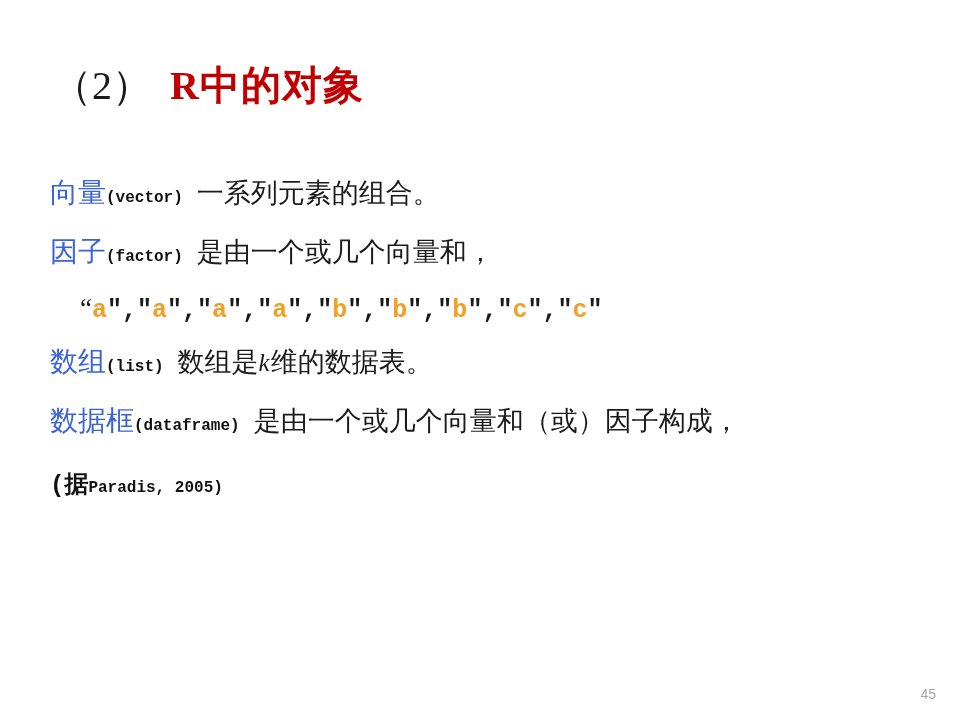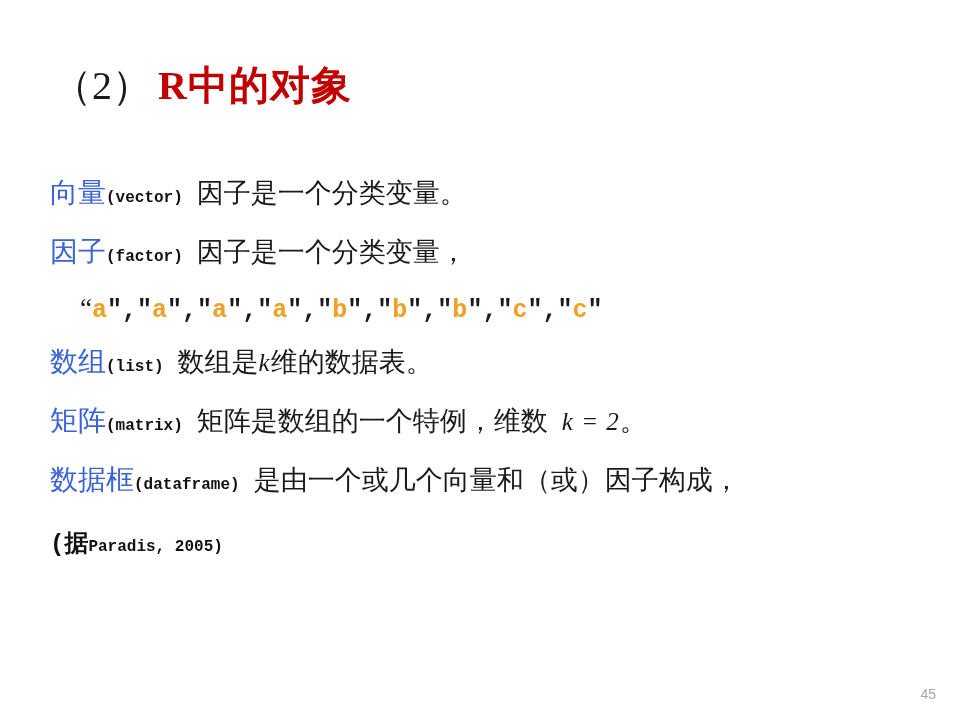--- a/index.html
+++ b/index.html
@@ -34,21 +34,21 @@
     font-family: "Liberation Serif", "DejaVu Serif", serif;
     font-size: 40px;
     color: #1a1a1a;
     letter-spacing: 0px;
   }
   .title-main {
     font-family: "Liberation Serif", "DejaVu Serif", serif;
     font-size: 40px;
     font-weight: bold;
     color: #C00000;
-    margin-left: 6px;
+    margin-left: 18px;
     letter-spacing: 1px;
   }
 
   
   .body-list {
     position: absolute;
     left: 50px;
     top: 166px;
     width: 890px;
   }
@@ -148,38 +148,35 @@
 <div class="slide">
 
   <div class="title-block">
     <span class="title-num">（2）</span>
     <span class="title-main">R中的对象</span>
   </div>
 
   <div class="body-list">
 
     <div class="line">
-      <span class="term">向量</span><span class="code">(vector)</span><span class="gap"></span><span class="desc">因子是一个分类变量。</span>
+      <span class="term">向量</span><span class="code">(vector)</span><span class="gap"></span><span class="desc">一系列元素的组合。</span>
     </div>
 
     <div class="line">
-      <span class="term">因子</span><span class="code">(factor)</span><span class="gap"></span><span class="desc">因子是一个分类变量，</span>
+      <span class="term">因子</span><span class="code">(factor)</span><span class="gap"></span><span class="desc">是由一个或几个向量和，</span>
     </div>
 
     <div class="line example-line">
       <span class="open-quote">“</span><span id="factor-values"><span class="ex-val">a</span><span class="ex-mono">"</span><span class="ex-mono">,</span><span class="ex-mono">"</span><span class="ex-val">a</span><span class="ex-mono">"</span><span class="ex-mono">,</span><span class="ex-mono">"</span><span class="ex-val">a</span><span class="ex-mono">"</span><span class="ex-mono">,</span><span class="ex-mono">"</span><span class="ex-val">a</span><span class="ex-mono">"</span><span class="ex-mono">,</span><span class="ex-mono">"</span><span class="ex-val">b</span><span class="ex-mono">"</span><span class="ex-mono">,</span><span class="ex-mono">"</span><span class="ex-val">b</span><span class="ex-mono">"</span><span class="ex-mono">,</span><span class="ex-mono">"</span><span class="ex-val">b</span><span class="ex-mono">"</span><span class="ex-mono">,</span><span class="ex-mono">"</span><span class="ex-val">c</span><span class="ex-mono">"</span><span class="ex-mono">,</span><span class="ex-mono">"</span><span class="ex-val">c</span><span class="ex-mono">"</span></span>
     </div>
 
     <div class="line">
       <span class="term">数组</span><span class="code">(list)</span><span class="gap"></span><span class="desc">数组是</span><span class="var">k</span><span class="desc">维的数据表。</span>
     </div>
 
-    <div class="line">
-      <span class="term">矩阵</span><span class="code">(matrix)</span><span class="gap"></span><span class="desc">矩阵是数组的一个特例，维数</span><span class="gap"></span><span class="var">k = 2</span><span class="desc">。</span>
-    </div>
 
     <div class="line">
       <span class="term">数据框</span><span class="code">(dataframe)</span><span class="gap"></span><span class="desc">是由一个或几个向量和（或）因子构成，</span>
     </div>
 
 
     <div class="line source-line">
       <span class="source-cn">(据</span><span class="code">Paradis, 2005)</span>
     </div>
 

